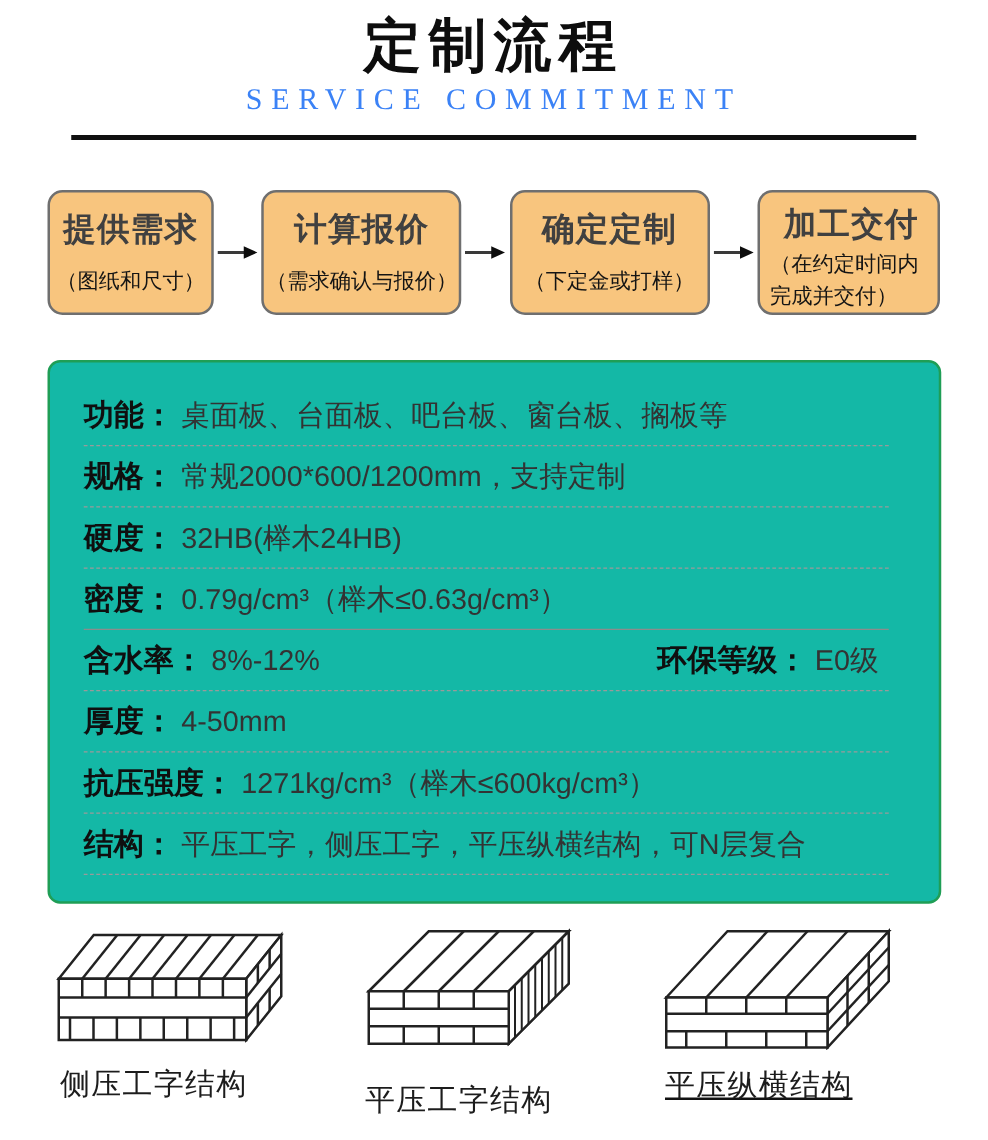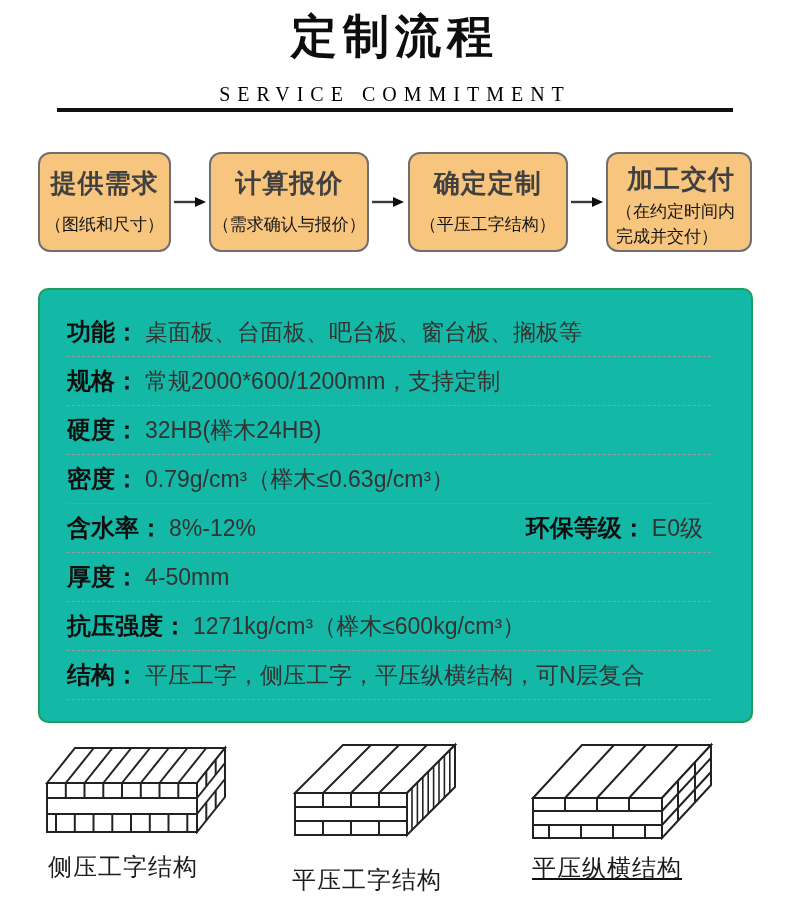--- a/index.html
+++ b/index.html
@@ -7,22 +7,22 @@
     position:relative;width:790px;height:912px;background:#ffffff;overflow:hidden;
     font-family:"Liberation Sans","DejaVu Sans",sans-serif;color:#111;
   }
   
   .hdr{position:absolute;top:0;left:0;width:100%;text-align:center;}
   .hdr-title{
     margin:0;padding-top:12px;font-family:"Liberation Serif","DejaVu Serif",serif;
     font-size:46px;font-weight:700;letter-spacing:6px;color:#0d0d0d;line-height:1.1;
   }
   .hdr-sub{
-    margin-top:20px;font-family:"Liberation Serif","DejaVu Serif",serif;
-    font-size:20px;letter-spacing:7px;color:#000000;
+    margin-top:4px;font-family:"Liberation Serif","DejaVu Serif",serif;
+    font-size:24px;letter-spacing:7px;color:#3b82f6;
   }
   .hdr-rule{position:absolute;top:108px;left:57px;width:676px;height:4px;background:#101010;}
   
   .steps{
     position:absolute;top:152px;left:38px;width:714px;height:100px;
     display:flex;justify-content:space-between;align-items:stretch;
   }
   .step{
     background:#f8c57e;border:2px solid #6f6f6f;border-radius:12px;box-sizing:border-box;
     display:flex;flex-direction:column;justify-content:space-between;align-items:center;
@@ -87,21 +87,21 @@
     <div class="step step-2">
       <div class="step-title">计算报价</div>
       <div class="step-sub">（需求确认与报价）</div>
     </div>
     <svg class="arrow" width="32" height="14" viewBox="0 0 32 14">
       <line x1="0" y1="7" x2="22" y2="7" stroke="#3a3a3a" stroke-width="2.4"></line>
       <polygon points="21,2 32,7 21,12" fill="#0d0d0d"></polygon>
     </svg>
     <div class="step step-3">
       <div class="step-title">确定定制</div>
-      <div class="step-sub">（平压工字结构）</div>
+      <div class="step-sub">（下定金或打样）</div>
     </div>
     <svg class="arrow" width="32" height="14" viewBox="0 0 32 14">
       <line x1="0" y1="7" x2="22" y2="7" stroke="#3a3a3a" stroke-width="2.4"></line>
       <polygon points="21,2 32,7 21,12" fill="#0d0d0d"></polygon>
     </svg>
     <div class="step step-4">
       <div class="step-title">加工交付</div>
       <div class="step-sub">（在约定时间内
 完成并交付）</div>
     </div>

